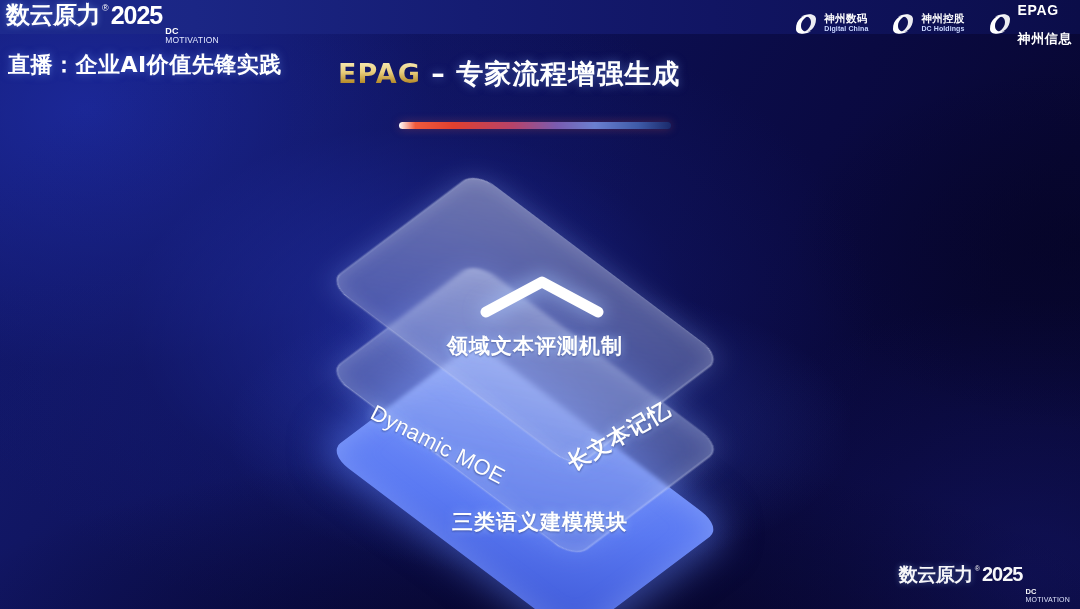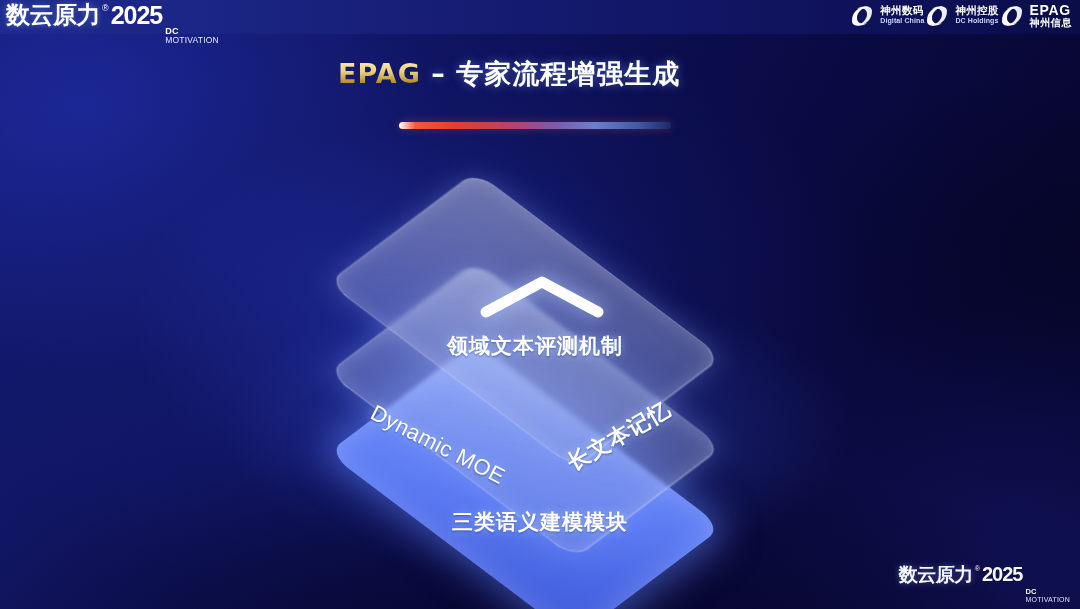--- a/index.html
+++ b/index.html
@@ -54,34 +54,34 @@
   .live-title{
     position:absolute; left:8px; top:50px; z-index:8;
     font-size:22px; font-weight:700; color:#ffffff; letter-spacing:.5px;
     font-family:"DejaVu Sans","Liberation Sans",sans-serif;
     text-shadow:0 0 8px rgba(120,160,255,.5);
   }
 
   
   .partners{
     position:absolute; right:8px; top:3px; z-index:9;
-    display:flex; align-items:center; 
+    display:flex; align-items:center; gap:22px;
   }
   .partner{ display:flex; align-items:center; gap:5px; }
   .swoosh{
     position:relative; width:26px; height:24px; flex:none;
   }
   .swoosh svg{ display:block; }
   .p-txt{ display:flex; flex-direction:column; line-height:10px; }
   .p-cn{ font-size:10.5px; font-weight:700; color:#ffffff; letter-spacing:.3px;
          font-family:"DejaVu Sans","Liberation Sans",sans-serif; }
   .p-en{ font-size:7px; font-weight:700; color:#c9d6ff; letter-spacing:.1px; margin-top:1px;}
   .p-big{ font-size:14px; font-weight:700; color:#fff; letter-spacing:.6px; line-height:14px;}
-  .p-sub{ font-size:10px; font-weight:700; color:#ffffff; letter-spacing:.6px;
-          font-family:"DejaVu Sans","Liberation Sans",sans-serif; margin-top:1px;}
+  .p-sub{ font-size:13px; font-weight:700; color:#ffffff; letter-spacing:.6px;
+          font-family:"DejaVu Sans","Liberation Sans",sans-serif; margin-top:17px;}
 
   
   .epag-title{
     position:absolute; left:338px; top:56px; z-index:7;
     font-size:27px; font-weight:700; letter-spacing:1px; white-space:nowrap;
     font-family:"DejaVu Sans","Liberation Sans",sans-serif;
   }
   .gold{
     background:linear-gradient(180deg,#fdf3c4 0%,#e9cf7f 45%,#b98f2e 78%,#8a6417 100%);
     -webkit-background-clip:text; background-clip:text; color:transparent;
@@ -192,20 +192,21 @@
   <div class="brand">
     <span class="brand-cn">数云原力</span>
     <span class="brand-reg">®</span>
     <span class="brand-year">2025</span>
     <span class="brand-dc">
       <span class="l1">DC</span>
       <span class="l2">MOTIVATION</span>
     </span>
   </div>
 
+  <div class="live-title">直播：企业AI价值先锋实践</div>
 
   <div class="partners">
 
     <div class="partner">
       <span class="swoosh">
         <svg width="26" height="24" viewBox="0 0 26 24">
           <path d="M3 17 C3 7 11 2 19 3 C13 4 8 8 8 14 C8 19 13 21 18 19 C13 23 3 23 3 17 Z" fill="#ffffff"></path>
           <path d="M23 7 C23 17 15 22 7 21 C13 20 18 16 18 10 C18 5 13 3 8 5 C13 1 23 1 23 7 Z" fill="#ffffff" opacity=".92"></path>
         </svg>
       </span>

